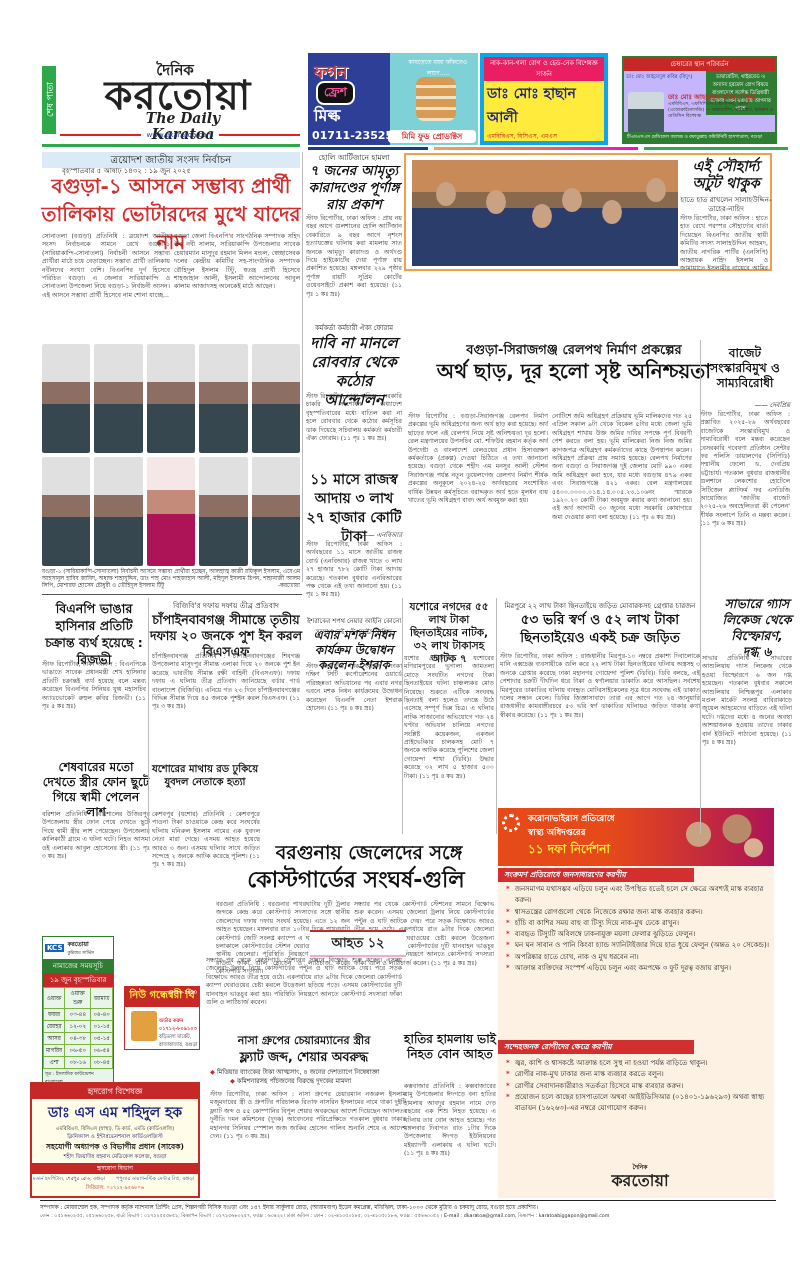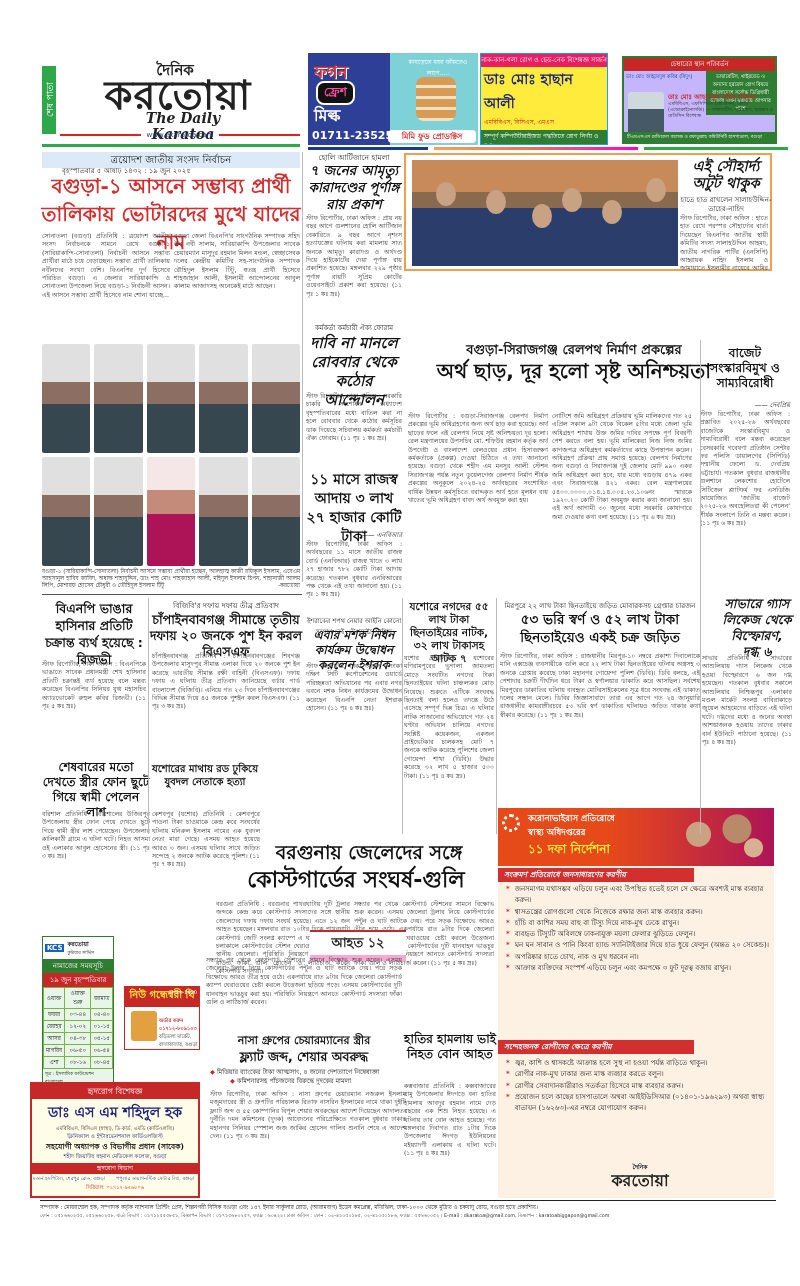--- a/index.html
+++ b/index.html
@@ -25,21 +25,21 @@
   
   #ad-milk { left: 308px; top: 53px; width: 170px; height: 92px; background: linear-gradient(90deg,#2d3f96 0 48%, #7fd1d8 48% 100%); color:#fff; overflow:hidden; }
   #ad-milk .t1 { position:absolute; left:6px; top:6px; font-size:17px; font-weight:900; color:#e53935; text-shadow:1px 1px 0 #fff; }
   #ad-milk .t2 { position:absolute; left:8px; top:28px; font-size:12px; font-weight:bold; background:#111; color:#ff4fa3; border:2px solid #fff; border-radius:8px; padding:0 6px; }
   #ad-milk .t3 { position:absolute; left:6px; top:50px; font-size:16px; font-weight:900; color:#fff; }
   #ad-milk .phone { position:absolute; left:4px; top:76px; font-size:11px; font-weight:bold; color:#fff; }
   #ad-milk .tag { position:absolute; left:96px; top:4px; width:68px; font-size:6px; color:#fff; text-align:center; }
   #ad-milk .biscuit { position:absolute; left:108px; top:24px; width:40px; height:44px; border-radius:8px; background: repeating-linear-gradient(180deg,#d79b55 0 8px,#f3e2c2 8px 11px); }
   #ad-milk .maker { position:absolute; left:80px; top:77px; width:88px; font-size:8px; font-weight:bold; color:#d32f2f; background:#fff; text-align:center; border-radius:4px;}
 
-  #ad-doctor { left: 480px; top: 53px; width: 128px; height: 92px; background:#fff; border:1px solid #0ea5e9; overflow:hidden; }
+  #ad-doctor { left: 480px; top: 53px; width: 128px; height: 92px; background:#fff; border:4px solid #0ea5e9; overflow:hidden; }
   #ad-doctor .bar1 { background:#e91e63; color:#fff; font-size:6.5px; text-align:center; padding:1px 0; }
   #ad-doctor .name { background:#ffeb3b; color:#1a237e; font-size:14px; font-weight:900; padding:1px 3px; }
   #ad-doctor .deg { background:#ffeb3b; font-size:6px; color:#c62828; padding:0 3px 2px; }
   #ad-doctor .bar2 { background:#2e7d32; color:#fff; font-size:6px; padding:1px 3px; }
 
   #ad-chamber { left: 622px; top: 56px; width: 155px; height: 88px; border:2px solid #2e7d32; background:#c4b5fd; overflow:hidden; }
   #ad-chamber .top { background:#c62828; color:#fff; font-size:6.5px; text-align:center; padding:1px 0; }
   #ad-chamber .row { display:flex; }
   #ad-chamber .l { flex:1.2; font-size:5px; color:#0d47a1; padding:2px; }
   #ad-chamber .r { flex:1; background:#2e7d32; color:#fff; font-size:5px; padding:2px; text-align:center; }
@@ -108,21 +108,21 @@
 
   
   #sec-hl { left: 42px; top: 760px; width: 108px; font-size: 12px; font-weight:bold; line-height:15px; text-align:center; }
   #sec-body { left: 42px; top: 810px; width: 108px; }
   #bride-hl { left: 150px; top: 762px; width: 110px; font-size: 10px; font-weight:bold; text-align:center; line-height:13px; }
   #bride-body { left: 152px; top: 810px; width: 108px; }
   #barguna-hl1 { left: 240px; top: 838px; width: 258px; font-size: 19px; font-weight:bold; text-align:center; }
   #barguna-hl2 { left: 212px; top: 862px; width: 288px; font-size: 22px; font-weight:bold; text-align:center; }
   #barguna-col1 { left: 216px; top: 900px; width: 134px; }
   #barguna-col2 { left: 354px; top: 900px; width: 140px; }
-  #injured { left: 310px; top: 930px; width: 96px; font-size: 13px; font-weight:bold; text-align:center; border-top:2px solid #c62828; border-bottom:6px solid #f9a8d4; padding:1px 0; background:#fff; }
+  #injured { left: 310px; top: 930px; width: 96px; font-size: 13px; font-weight:bold; text-align:center; border-top:2px solid #c62828; border-bottom:2px solid #f9a8d4; padding:1px 0; background:#fff; }
 
   
   #prayer { left: 42px; top: 936px; width: 72px; border:1px solid #2e7d32; background:#e8f5e9; }
   #prayer .brand { display:flex; align-items:center; gap:3px; padding:2px; background:#fff;}
   #prayer .kcs { font-size:7px; font-weight:900; color:#fff; background:#1565c0; padding:0 2px; }
   #prayer .bname { font-size:6px; font-weight:bold; }
   #prayer .title { background:#2e7d32; color:#fff; font-size:7px; text-align:center; padding:1px; }
   #prayer .date { background:#c62828; color:#fff; font-size:7px; text-align:center; padding:1px; }
   #prayer table { width:100%; border-collapse:collapse; font-size:5.6px; }
   #prayer td { border:1px solid #7cb342; padding:1px 2px; text-align:center; }

